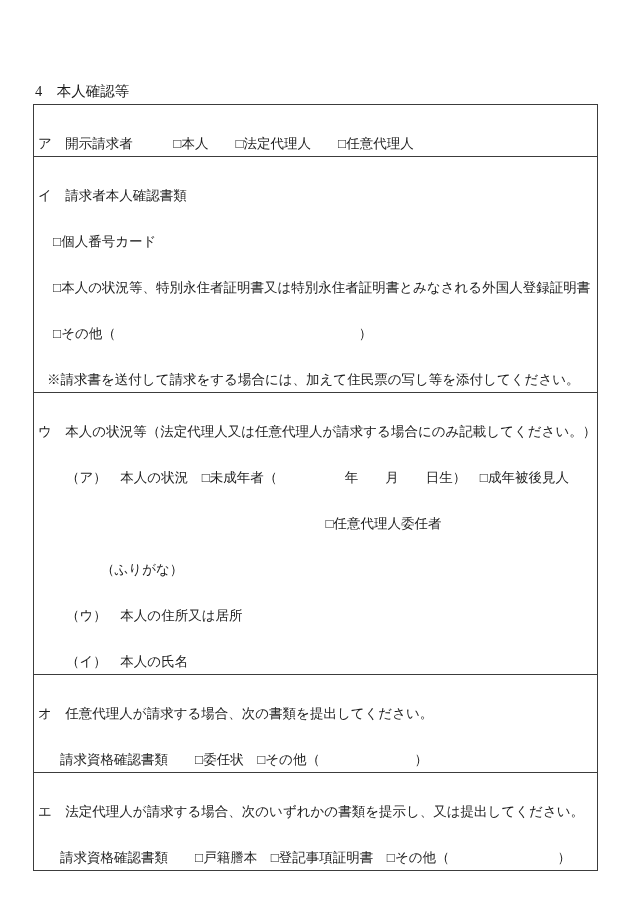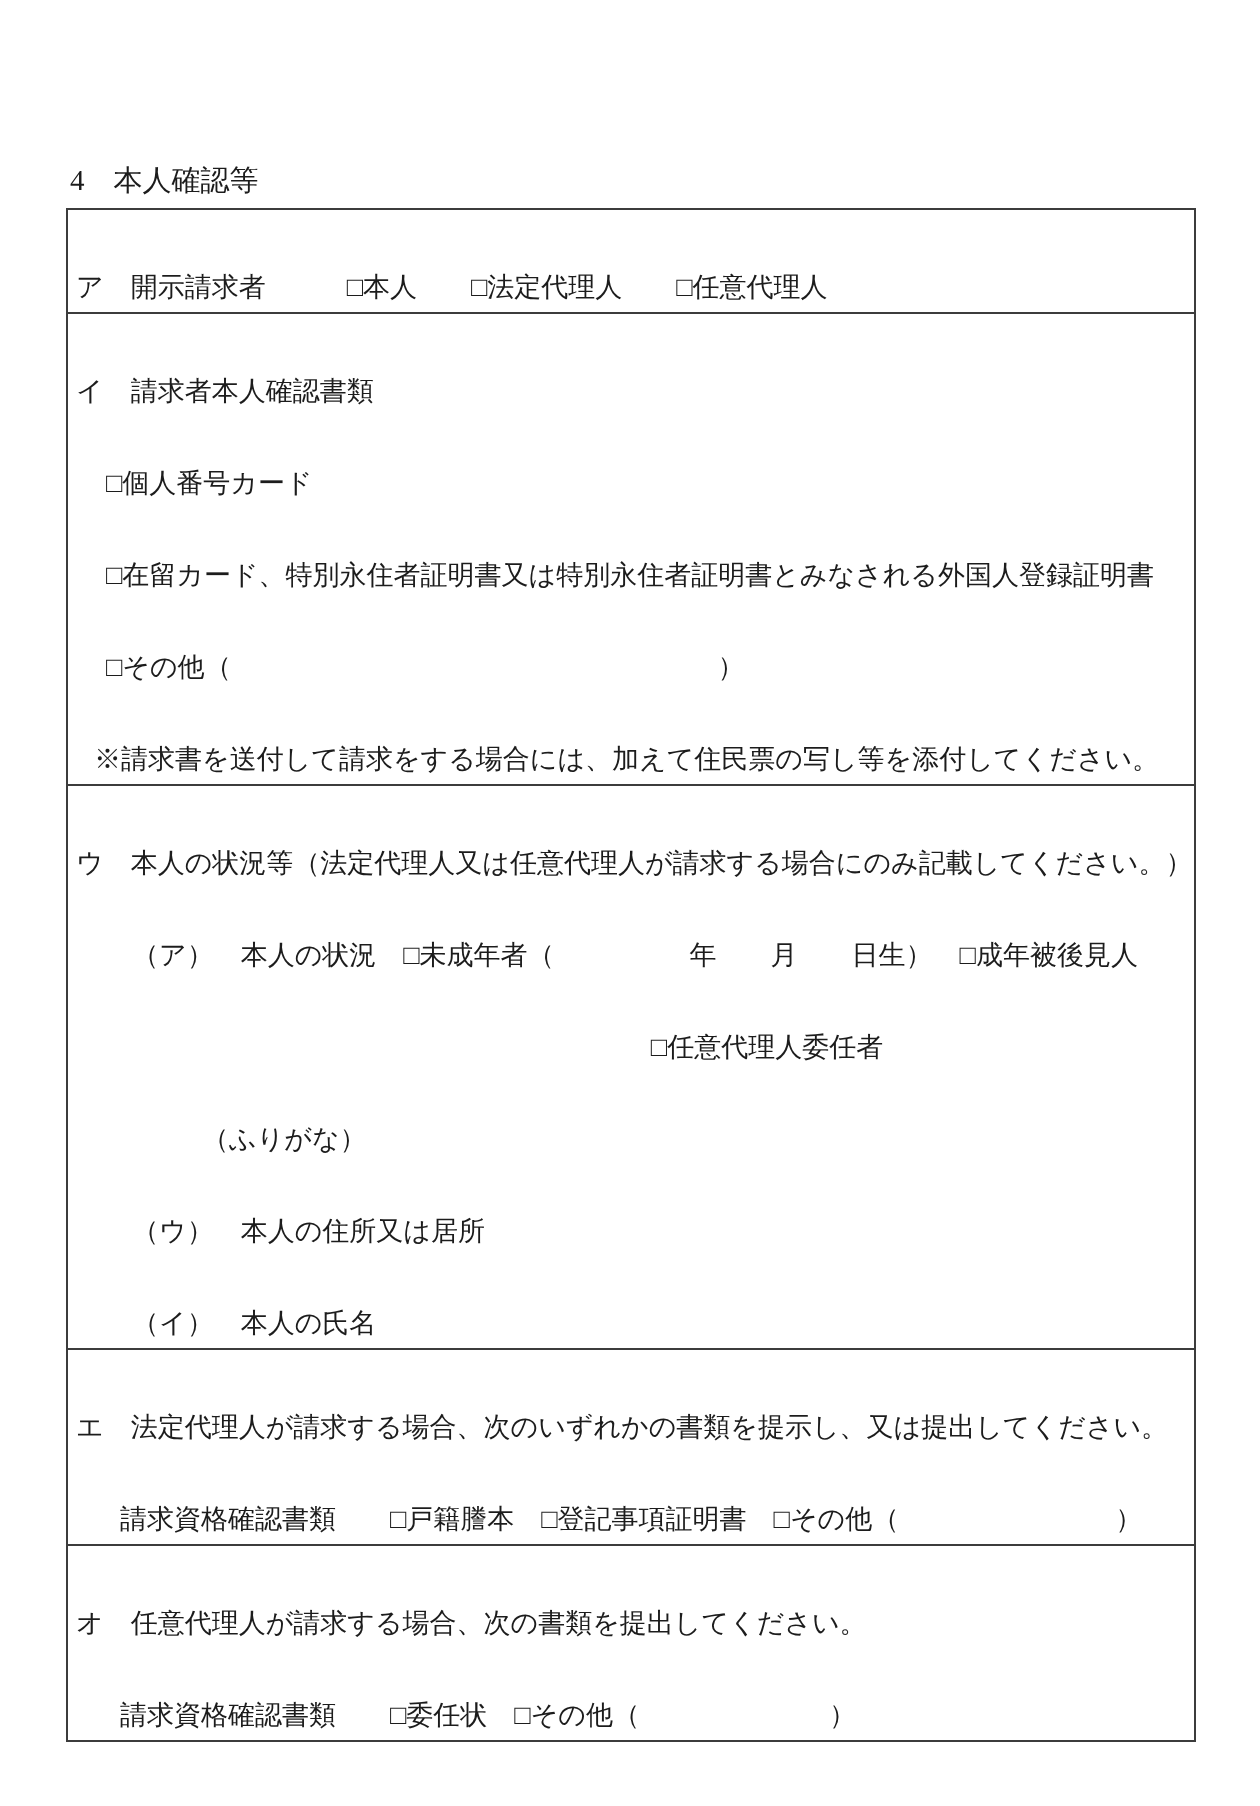--- a/index.html
+++ b/index.html
@@ -54,38 +54,38 @@
 
   <div class="form-table">
 
     <div class="row">
       <div class="line p4">ア　開示請求者　　　□本人　　□法定代理人　　□任意代理人</div>
     </div>
 
     <div class="row">
       <div class="line p4">イ　請求者本人確認書類</div>
       <div class="line p19">□個人番号カード</div>
-      <div class="line p19">□在留カード、特別永住者証明書又は特別永住者証明書とみなされる外国人登録証明書</div>
+      <div class="line p19">□本人の状況等、特別永住者証明書又は特別永住者証明書とみなされる外国人登録証明書</div>
       <div class="line p19">□その他（　　　　　　　　　　　　　　　　　　）</div>
       <div class="line p13">※請求書を送付して請求をする場合には、加えて住民票の写し等を添付してください。</div>
     </div>
 
     <div class="row">
       <div class="line p4">ウ　本人の状況等（法定代理人又は任意代理人が請求する場合にのみ記載してください。）</div>
       <div class="line p32">（ア）　本人の状況　□未成年者（　　　　　年　　月　　日生）　□成年被後見人</div>
       <div class="line p136">□任意代理人委任者</div>
       <div class="line p67">（ふりがな）</div>
       <div class="line p32">（ウ）　本人の住所又は居所</div>
       <div class="line p32">（イ）　本人の氏名</div>
     </div>
 
     <div class="row">
-      <div class="line p4">エ　法定代理人が請求する場合、次のいずれかの書類を提示し、又は提出してください。</div>
-      <div class="line p26">請求資格確認書類　　□戸籍謄本　□登記事項証明書　□その他（　　　　　　　　）</div>
+      <div class="line p4">オ　任意代理人が請求する場合、次の書類を提出してください。</div>
+      <div class="line p26">請求資格確認書類　　□委任状　□その他（　　　　　　　）</div>
     </div>
 
     <div class="row">
-      <div class="line p4">オ　任意代理人が請求する場合、次の書類を提出してください。</div>
-      <div class="line p26">請求資格確認書類　　□委任状　□その他（　　　　　　　）</div>
+      <div class="line p4">エ　法定代理人が請求する場合、次のいずれかの書類を提示し、又は提出してください。</div>
+      <div class="line p26">請求資格確認書類　　□戸籍謄本　□登記事項証明書　□その他（　　　　　　　　）</div>
     </div>
 
   </div>
 </div>
 
 </body></html>

